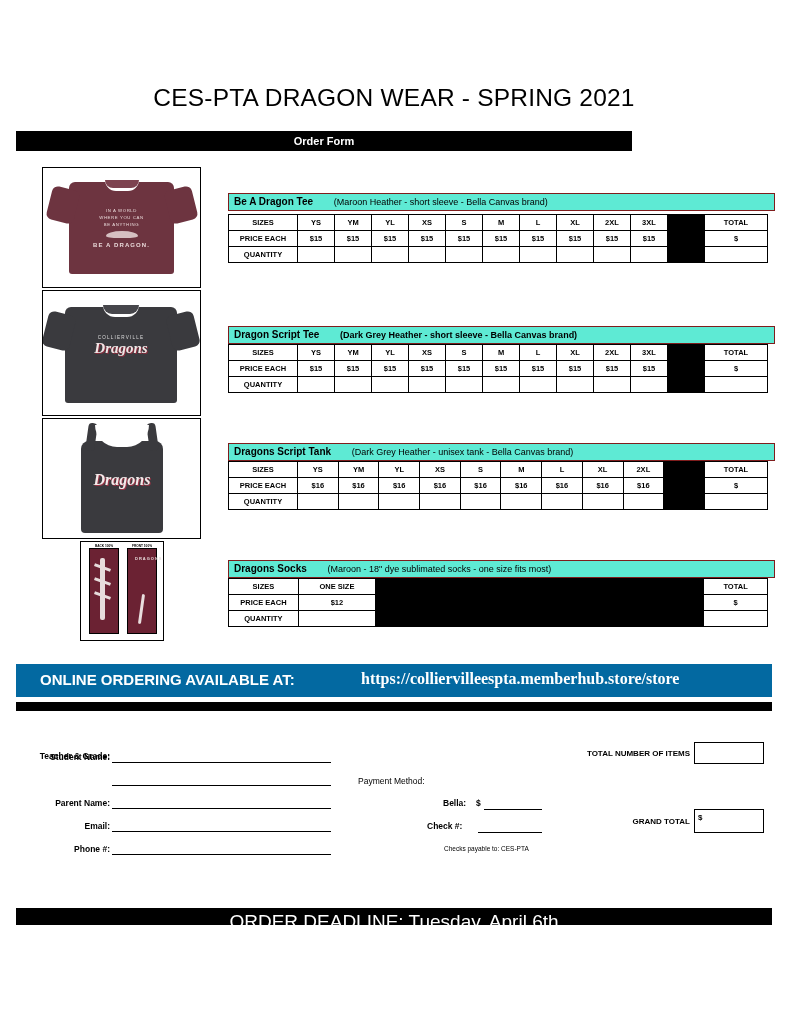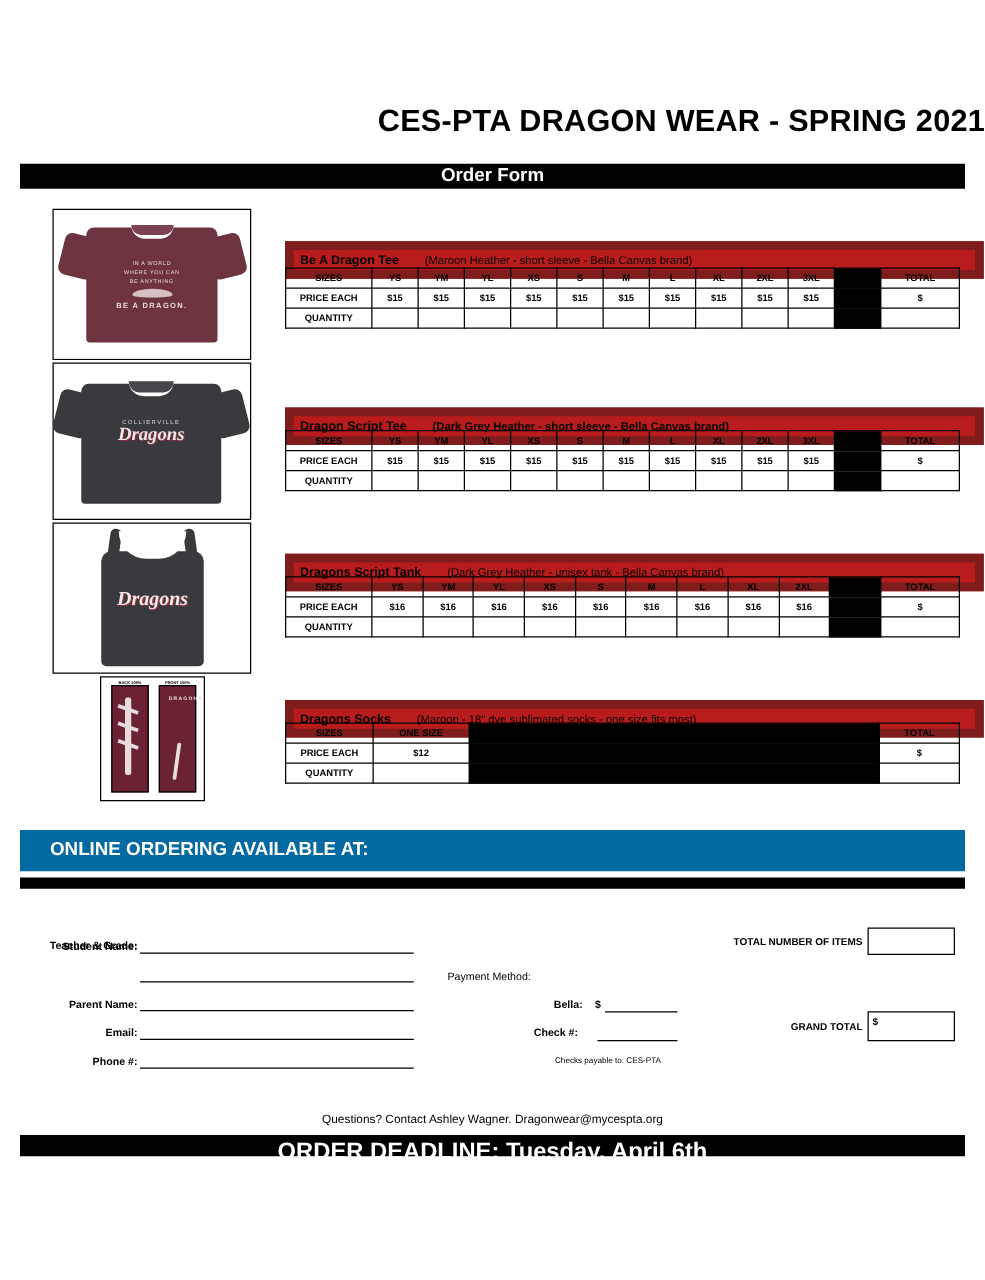--- a/index.html
+++ b/index.html
@@ -3,43 +3,43 @@
 <meta charset="utf-8">
 <style>
   html,body{margin:0;padding:0;background:#9c9c9c;}
   body{font-family:"Liberation Sans",sans-serif;}
   #page{
     position:relative;width:788px;height:1024px;background:#ffffff;
     margin:0 auto;overflow:hidden;
   }
   
   .title{
-    position:absolute;left:0;top:84px;width:788px;text-align:right;
-    font-size:24.5px;font-weight:bold;letter-spacing:0.2px;color:#000;
+    position:absolute;left:0;top:84px;width:788px;text-align:center;
+    font-size:24.5px;font-weight:normal;letter-spacing:0.2px;color:#000;
   }
   .bar{
     position:absolute;background:#000;color:#fff;
   }
   .subbar{
-    left:16px;top:131px;width:756px;height:20px;
-    font-size:15px;font-weight:bold;text-align:center;line-height:20px;
+    left:16px;top:131px;width:616px;height:20px;
+    font-size:11px;font-weight:bold;text-align:center;line-height:20px;
   }
   
   .photo{
     position:absolute;border:1px solid #000;background:#fff;overflow:hidden;
   }
   .ph1{left:42px;top:167px;width:157px;height:119px;}
   .ph2{left:42px;top:290px;width:157px;height:124px;}
   .ph3{left:42px;top:418px;width:157px;height:119px;}
   .ph4{left:80px;top:541px;width:82px;height:98px;}
   .tee-txt{position:absolute;width:100%;text-align:center;color:#e9d9d9;}
 
   
   .prodhead{
-    position:absolute;border:7px solid #7f1d1d;background:#b91c1c;
+    position:absolute;border:1px solid #7f1d1d;background:#5eead4;
     font-size:9.5px;height:16px;line-height:16px;padding-left:5px;
     white-space:nowrap;
   }
   .prodhead b{font-size:10px;}
   .prodhead span.sub{font-size:9px;}
   table.grid{
     position:absolute;border-collapse:collapse;table-layout:fixed;
     font-size:7.5px;font-weight:bold;
   }
   table.grid td{
@@ -68,21 +68,21 @@
   .plain{position:absolute;font-size:8.5px;}
   .boxlbl{position:absolute;font-size:8px;font-weight:bold;text-align:right;}
   .inbox{position:absolute;border:1px solid #000;background:#fff;}
   .inbox .dol{position:absolute;left:3px;top:3px;font-size:8px;font-weight:bold;}
 
   .question{
     position:absolute;left:0;top:890px;width:788px;text-align:center;font-size:9.5px;
   }
   .deadline{
     position:absolute;left:16px;top:908px;width:756px;height:17px;background:#000;
-    color:#fff;text-align:center;font-size:19px;font-weight:bold;line-height:27px;
+    color:#fff;text-align:center;font-size:19px;font-weight:normal;line-height:27px;
   }
 </style>
 </head>
 <body>
 
 <div id="page">
 
   <div class="title">CES-PTA DRAGON WEAR - SPRING 2021</div>
   <div class="bar subbar">Order Form</div>
 
@@ -324,20 +324,21 @@
       <td class="lbl">QUANTITY</td>
       <td></td>
       <td class="blk"></td>
       <td class="tot"></td>
     </tr>
   </tbody>
     </table>
 
   <div class="onlinewrap">
     <div class="lbl">ONLINE ORDERING AVAILABLE AT:</div>
+    <div class="url">https://colliervilleespta.memberhub.store/store</div>
   </div>
   <div class="thinbar"></div>
 
   <div class="fieldlabel" style="left:20px;top:752px;width:90px;">Student Name:</div>
   <div class="fieldlabel" style="left:20px;top:751px;width:90px;">Teacher &amp; Grade:</div>
   <div class="fieldlabel" style="left:20px;top:798px;width:90px;">Parent Name:</div>
   <div class="fieldlabel" style="left:20px;top:821px;width:90px;">Email:</div>
   <div class="fieldlabel" style="left:20px;top:844px;width:90px;">Phone #:</div>
 
   <div class="ruleline" style="left:112px;top:762px;width:219px;"></div>
@@ -358,16 +359,15 @@
   <div class="inbox" style="left:694px;top:742px;width:68px;height:20px;">
     <span style="position:absolute;left:4px;top:4px;font-size:8px;font-weight:bold;"></span>
   </div>
 
   <div class="boxlbl" style="left:590px;top:817px;width:100px;">GRAND TOTAL</div>
   <div class="inbox" style="left:694px;top:809px;width:68px;height:22px;">
     <span class="dol">$</span>
     <span style="position:absolute;left:12px;top:4px;font-size:8px;font-weight:bold;"></span>
   </div>
 
-  <div class="question">Questions? Contact Ashley Wagner. Dragonwear@mycespta.org</div>
   <div class="deadline">ORDER DEADLINE: Tuesday, April 6th</div>
 
 </div>
 
 </body></html>

